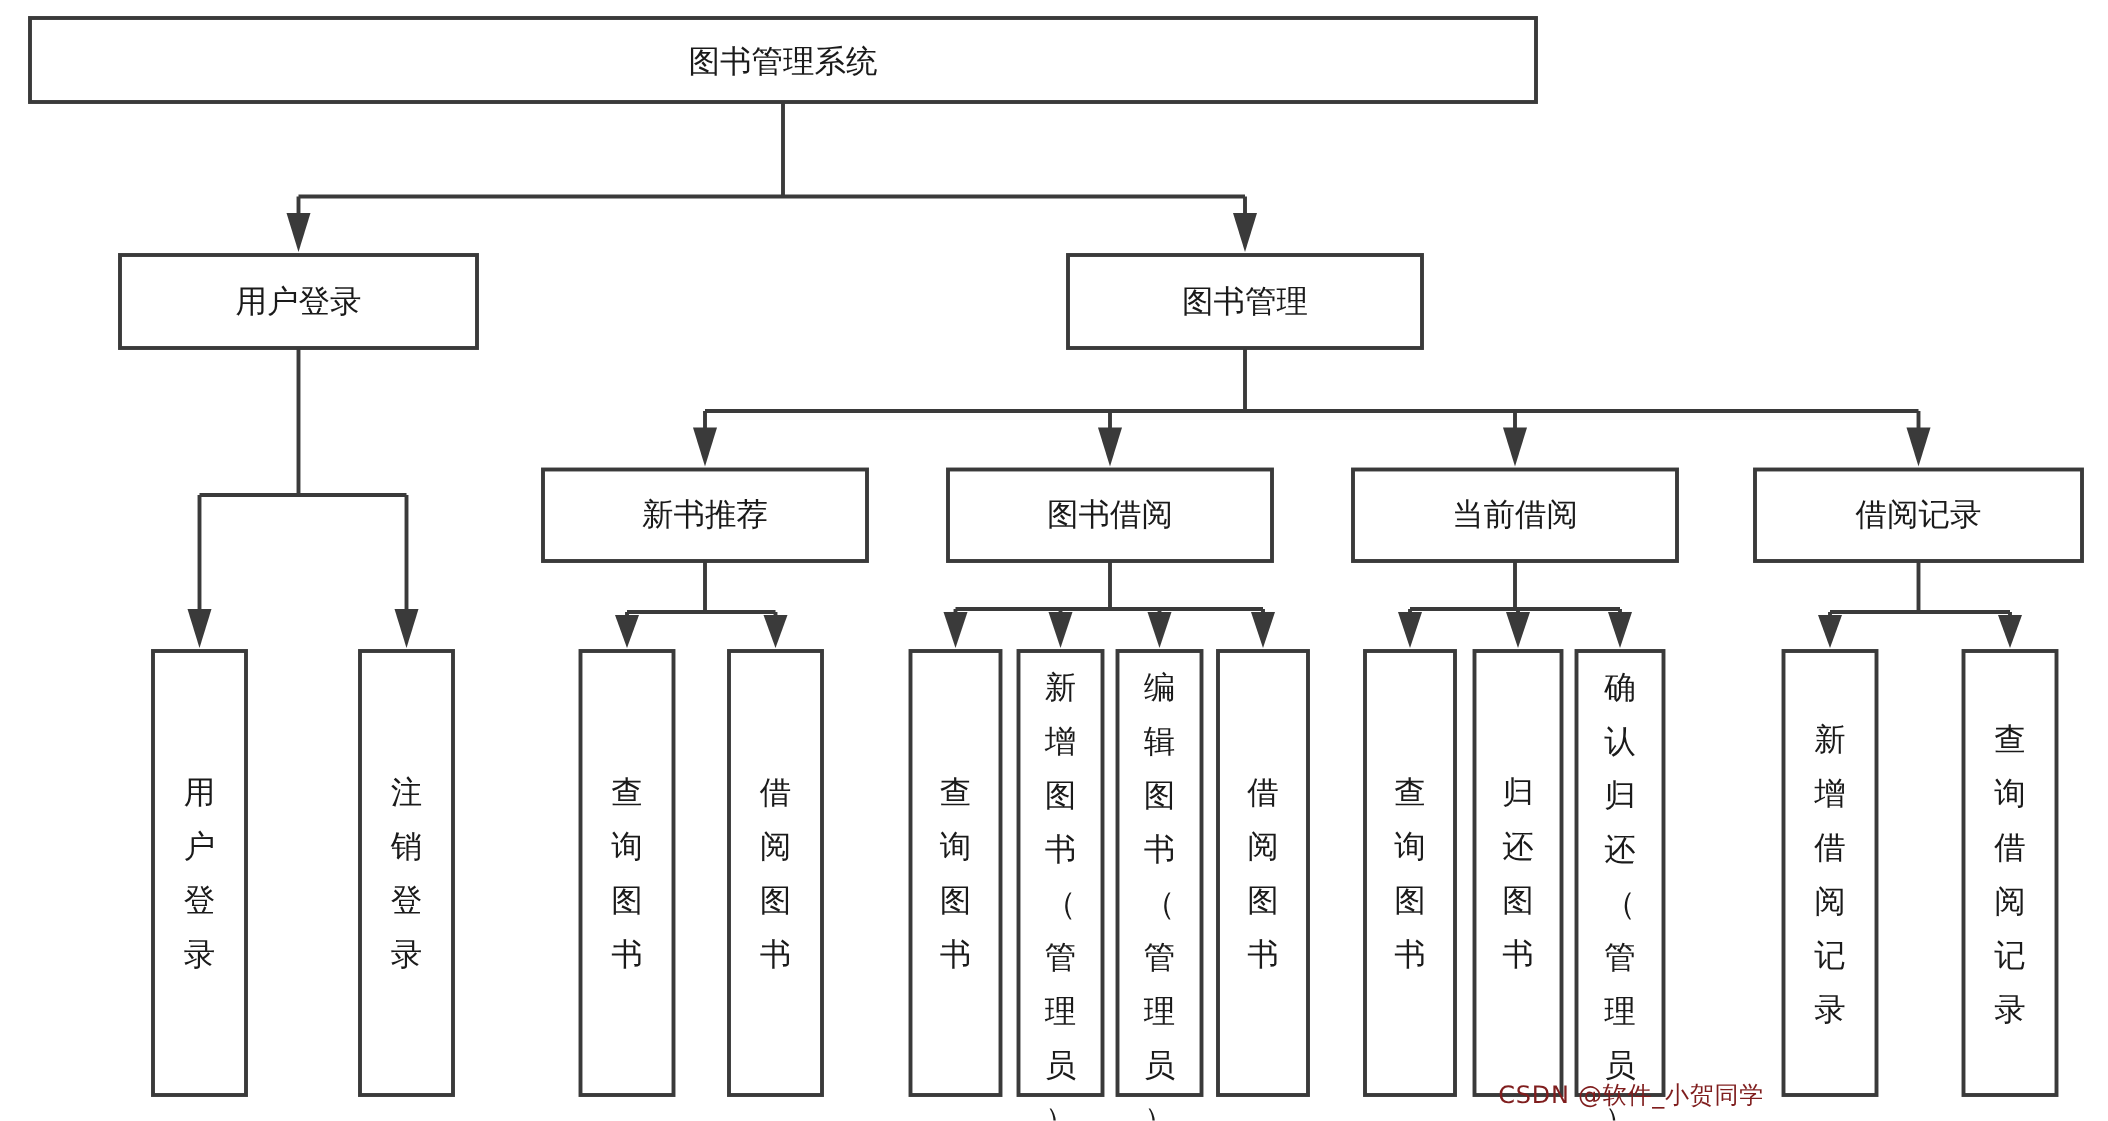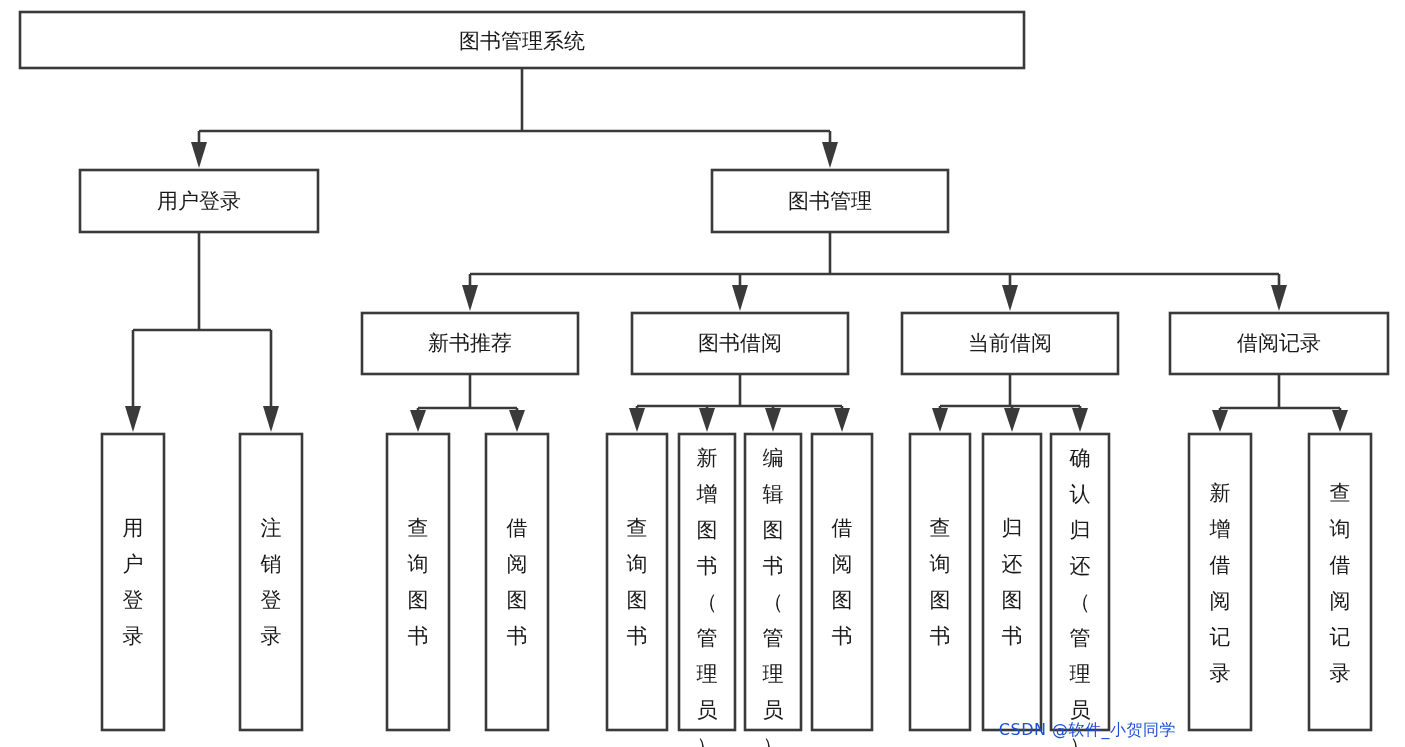--- a/index.html
+++ b/index.html
@@ -55,21 +55,21 @@
     font-family: "DejaVu Sans", "Liberation Sans", sans-serif;
     font-size: 21px;
     text-anchor: middle;
   }
   .watermark-text {
     position: absolute;
     right: 12px;
     bottom: 6px;
     font-family: "DejaVu Sans", "Liberation Sans", sans-serif;
     font-size: 16px;
-    color: #1d4ed8;
+    color: #7f1d1d;
     white-space: nowrap;
     letter-spacing: 0.5px;
     user-select: none;
   }
 </style>
 </head>
 <body>
 
 <div id="diagram-root">
 

